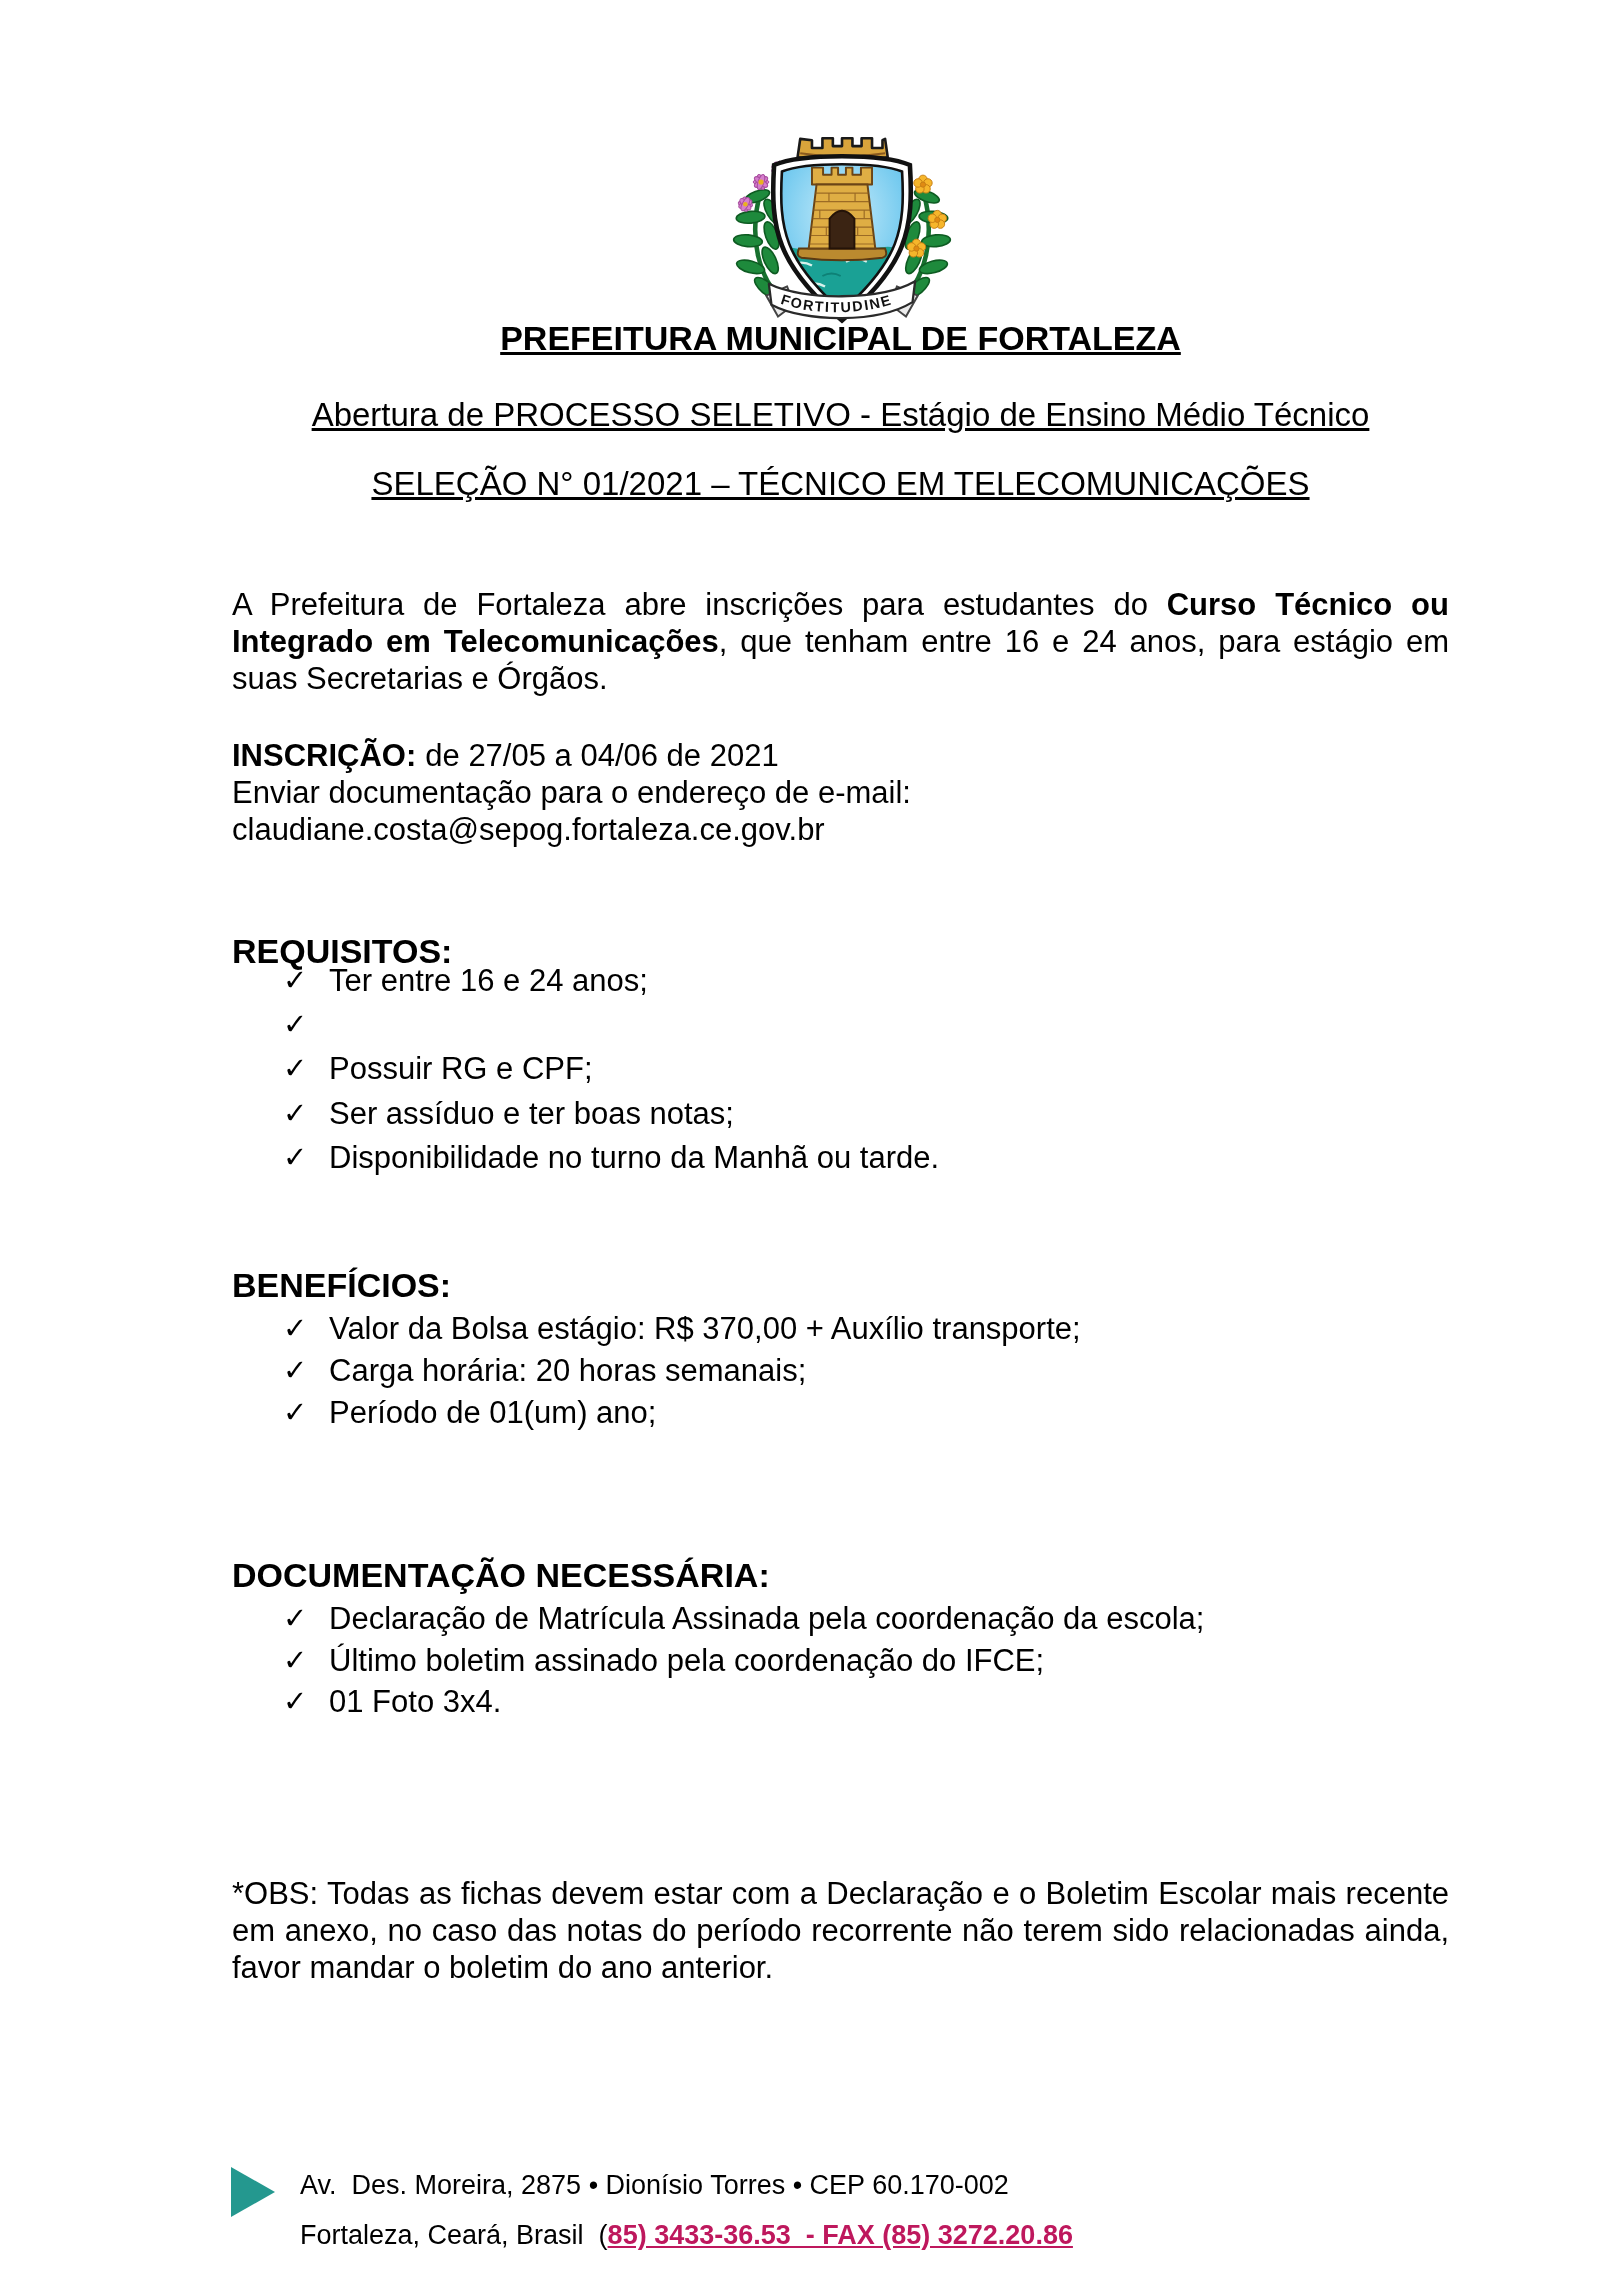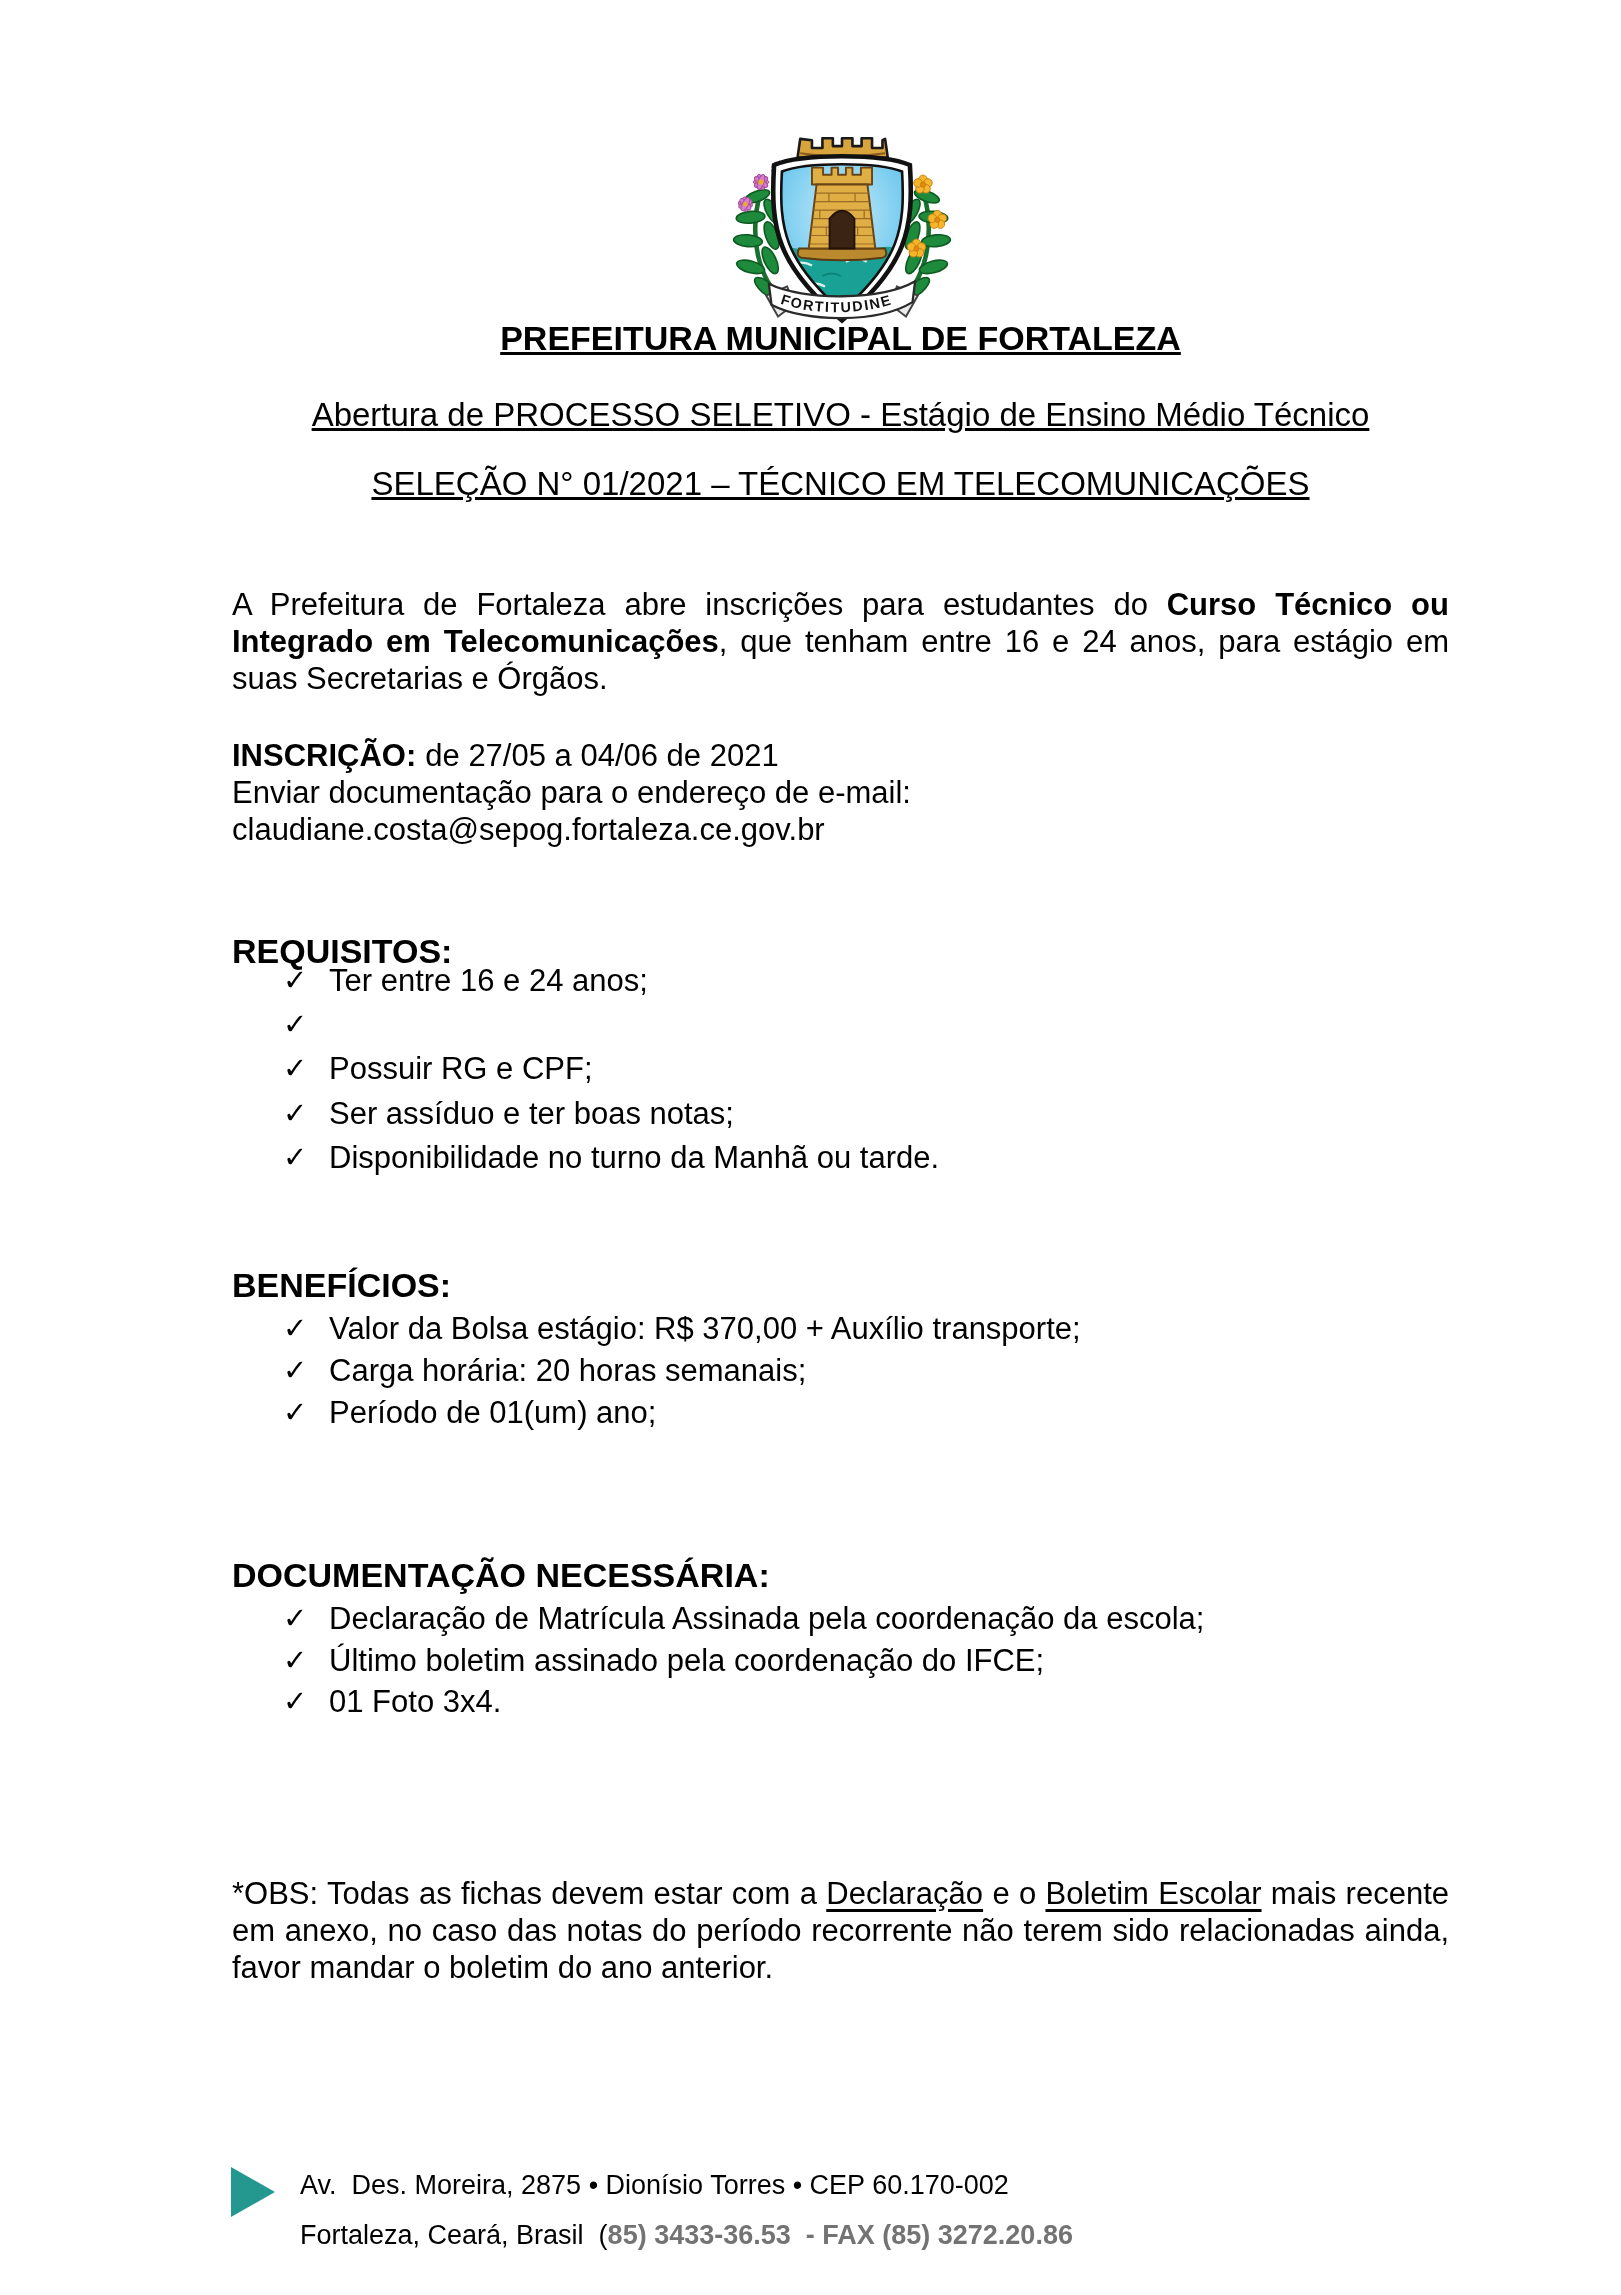--- a/index.html
+++ b/index.html
@@ -36,31 +36,31 @@
   .list{font-size:31px;line-height:37px;}
   .l-req{top:962px;}
   .l-ben{top:1310px;}
   .l-doc{top:1600px;}
   .li{display:flex;align-items:flex-start;margin:0 0 7.2px 51px;}
   .l-ben .li{margin-bottom:5.2px;}
   .l-doc .li{margin-bottom:4.6px;}
   .check{flex:none;width:46px;font-family:"DejaVu Sans",sans-serif;font-size:29px;}
 
   .obs{top:1875px;}
-  .obs .u{text-decoration:underline;text-underline-offset:4.6px;}
+  .obs .u{text-underline-offset:4.6px;}
 
   .footer-arrow{
     position:absolute;left:231px;top:2167px;
     width:0;height:0;
     border-top:25px solid transparent;
     border-bottom:25px solid transparent;
     border-left:44px solid #24988F;
   }
   .footer-text{position:absolute;left:300px;top:2152px;font-size:27px;line-height:34px;}
-  .phone{color:#737373;font-weight:bold;}
+  .phone{color:#be185d;font-weight:bold;text-decoration:underline;}
 </style>
 </head>
 <body>
 
 <div class="page">
 
   <svg class="logo" viewBox="0 0 340 300" aria-hidden="true">
     <defs>
       <radialGradient id="sky" cx="50%" cy="35%" r="75%">
         <stop offset="0%" stop-color="#C9ECFA"></stop>

